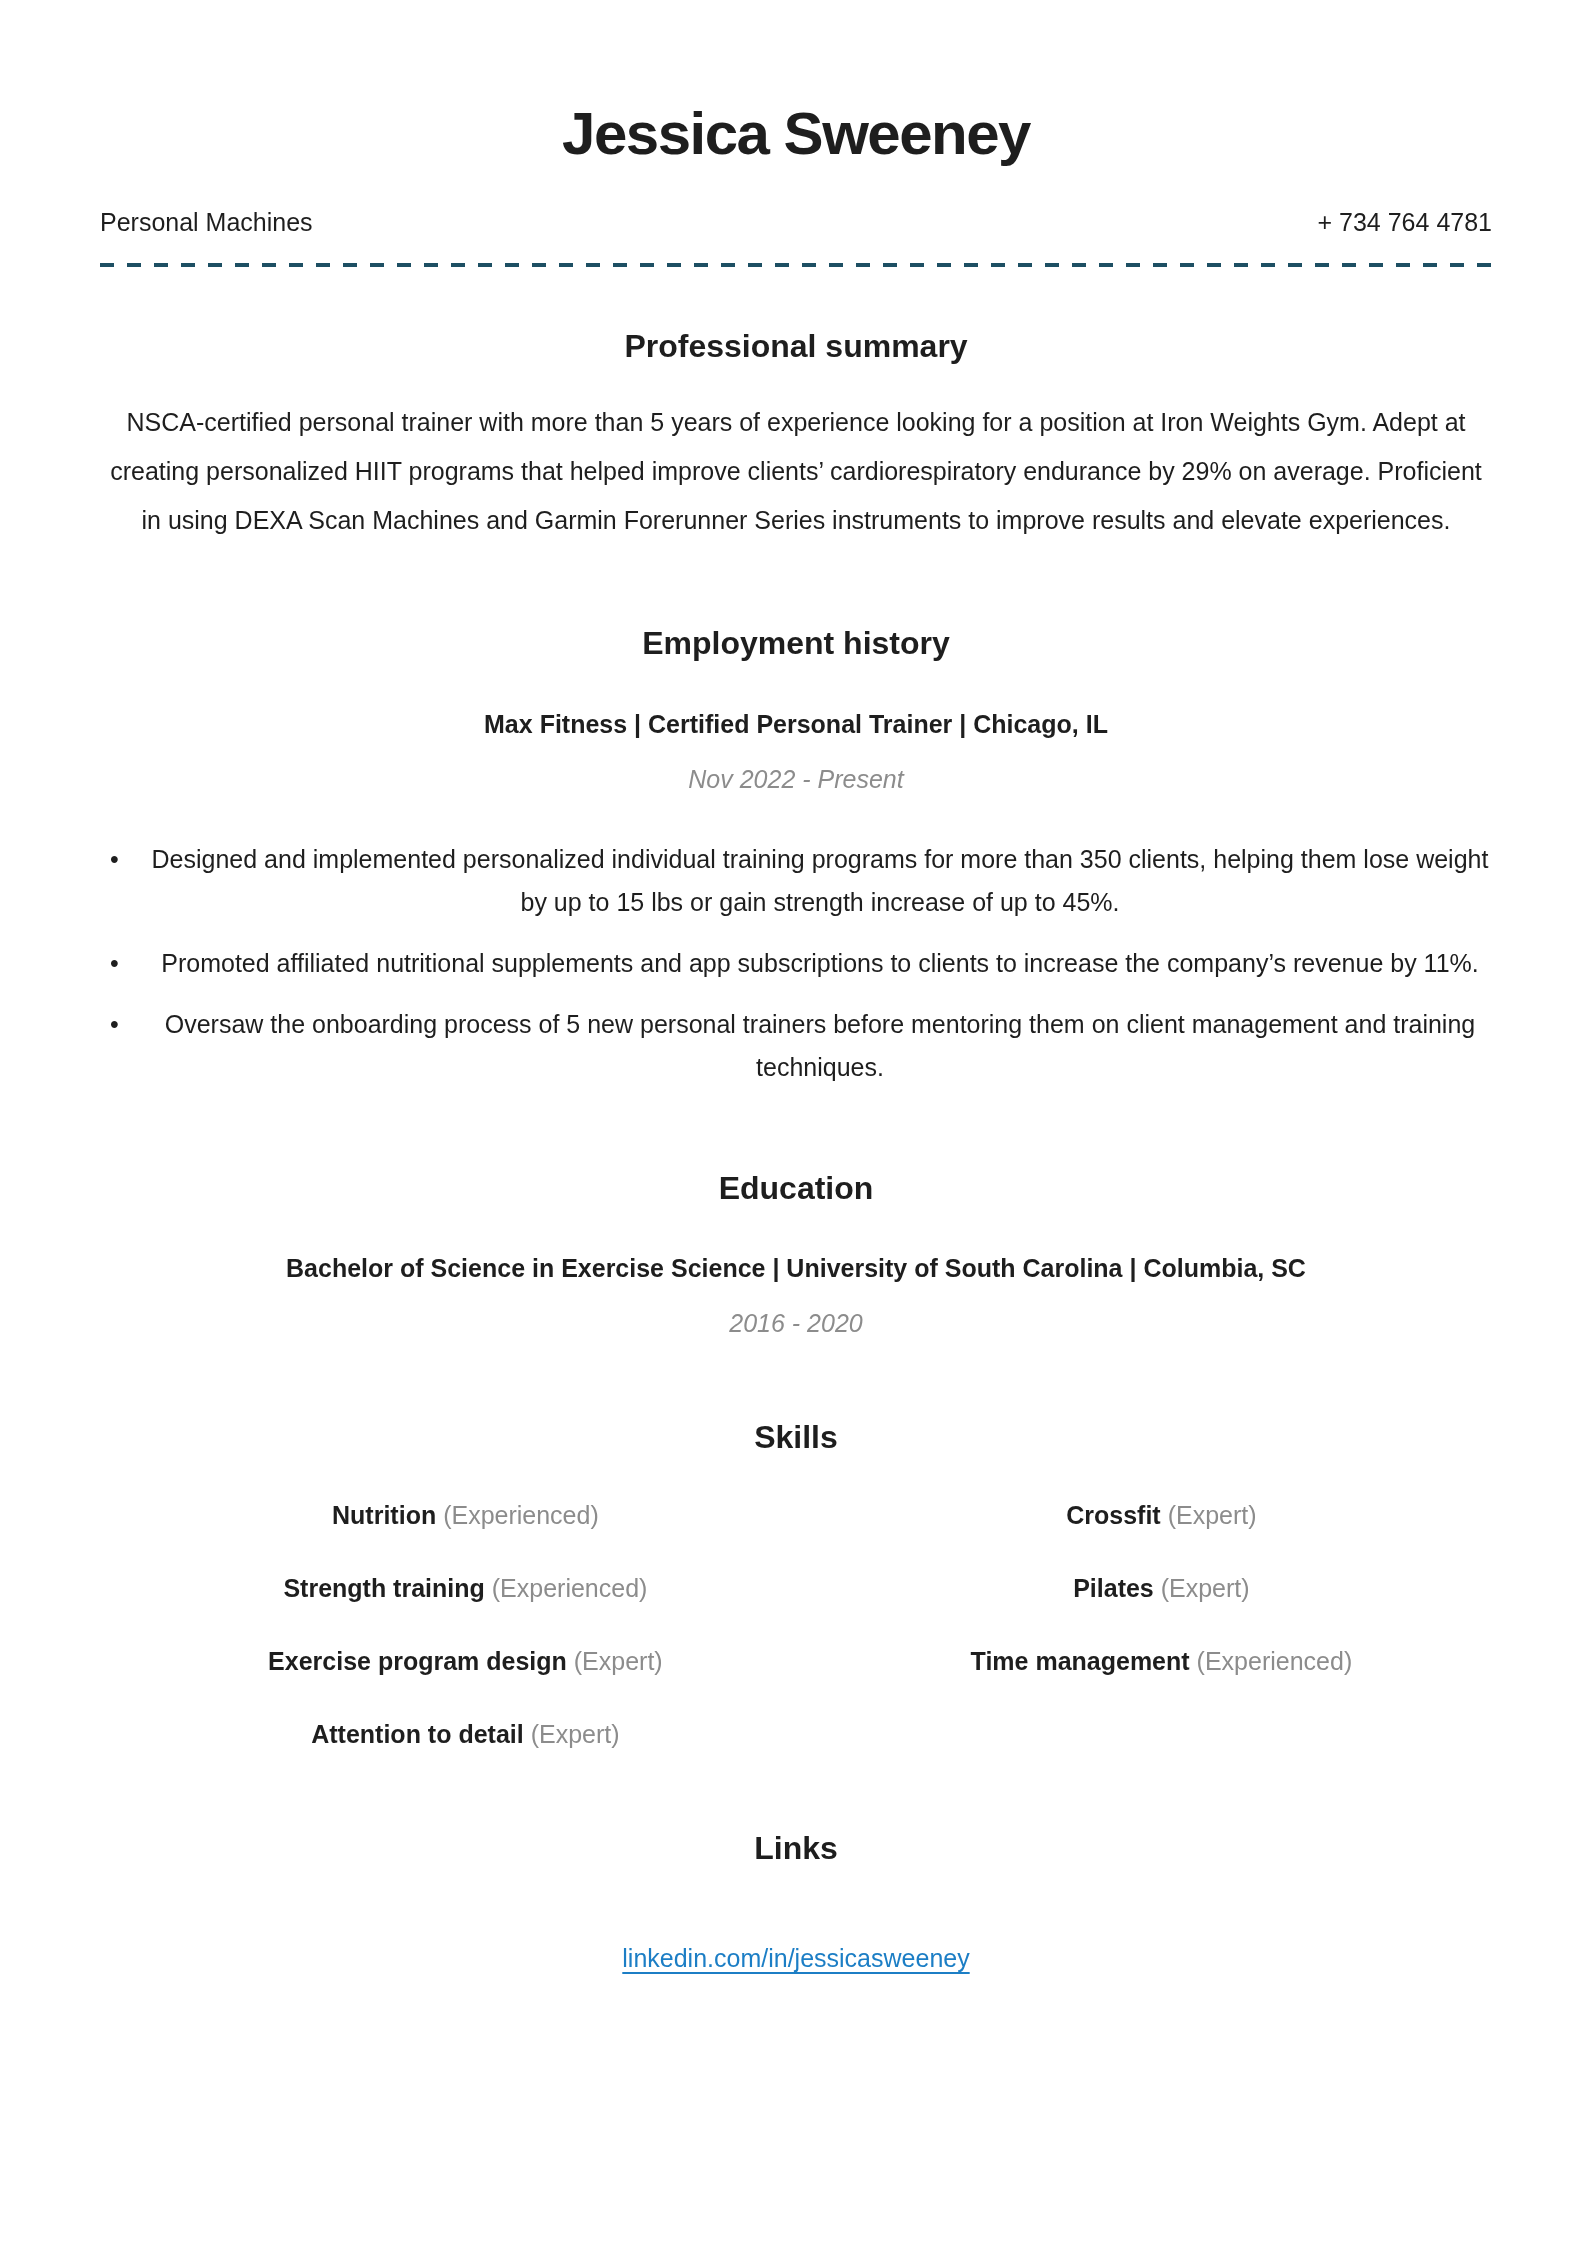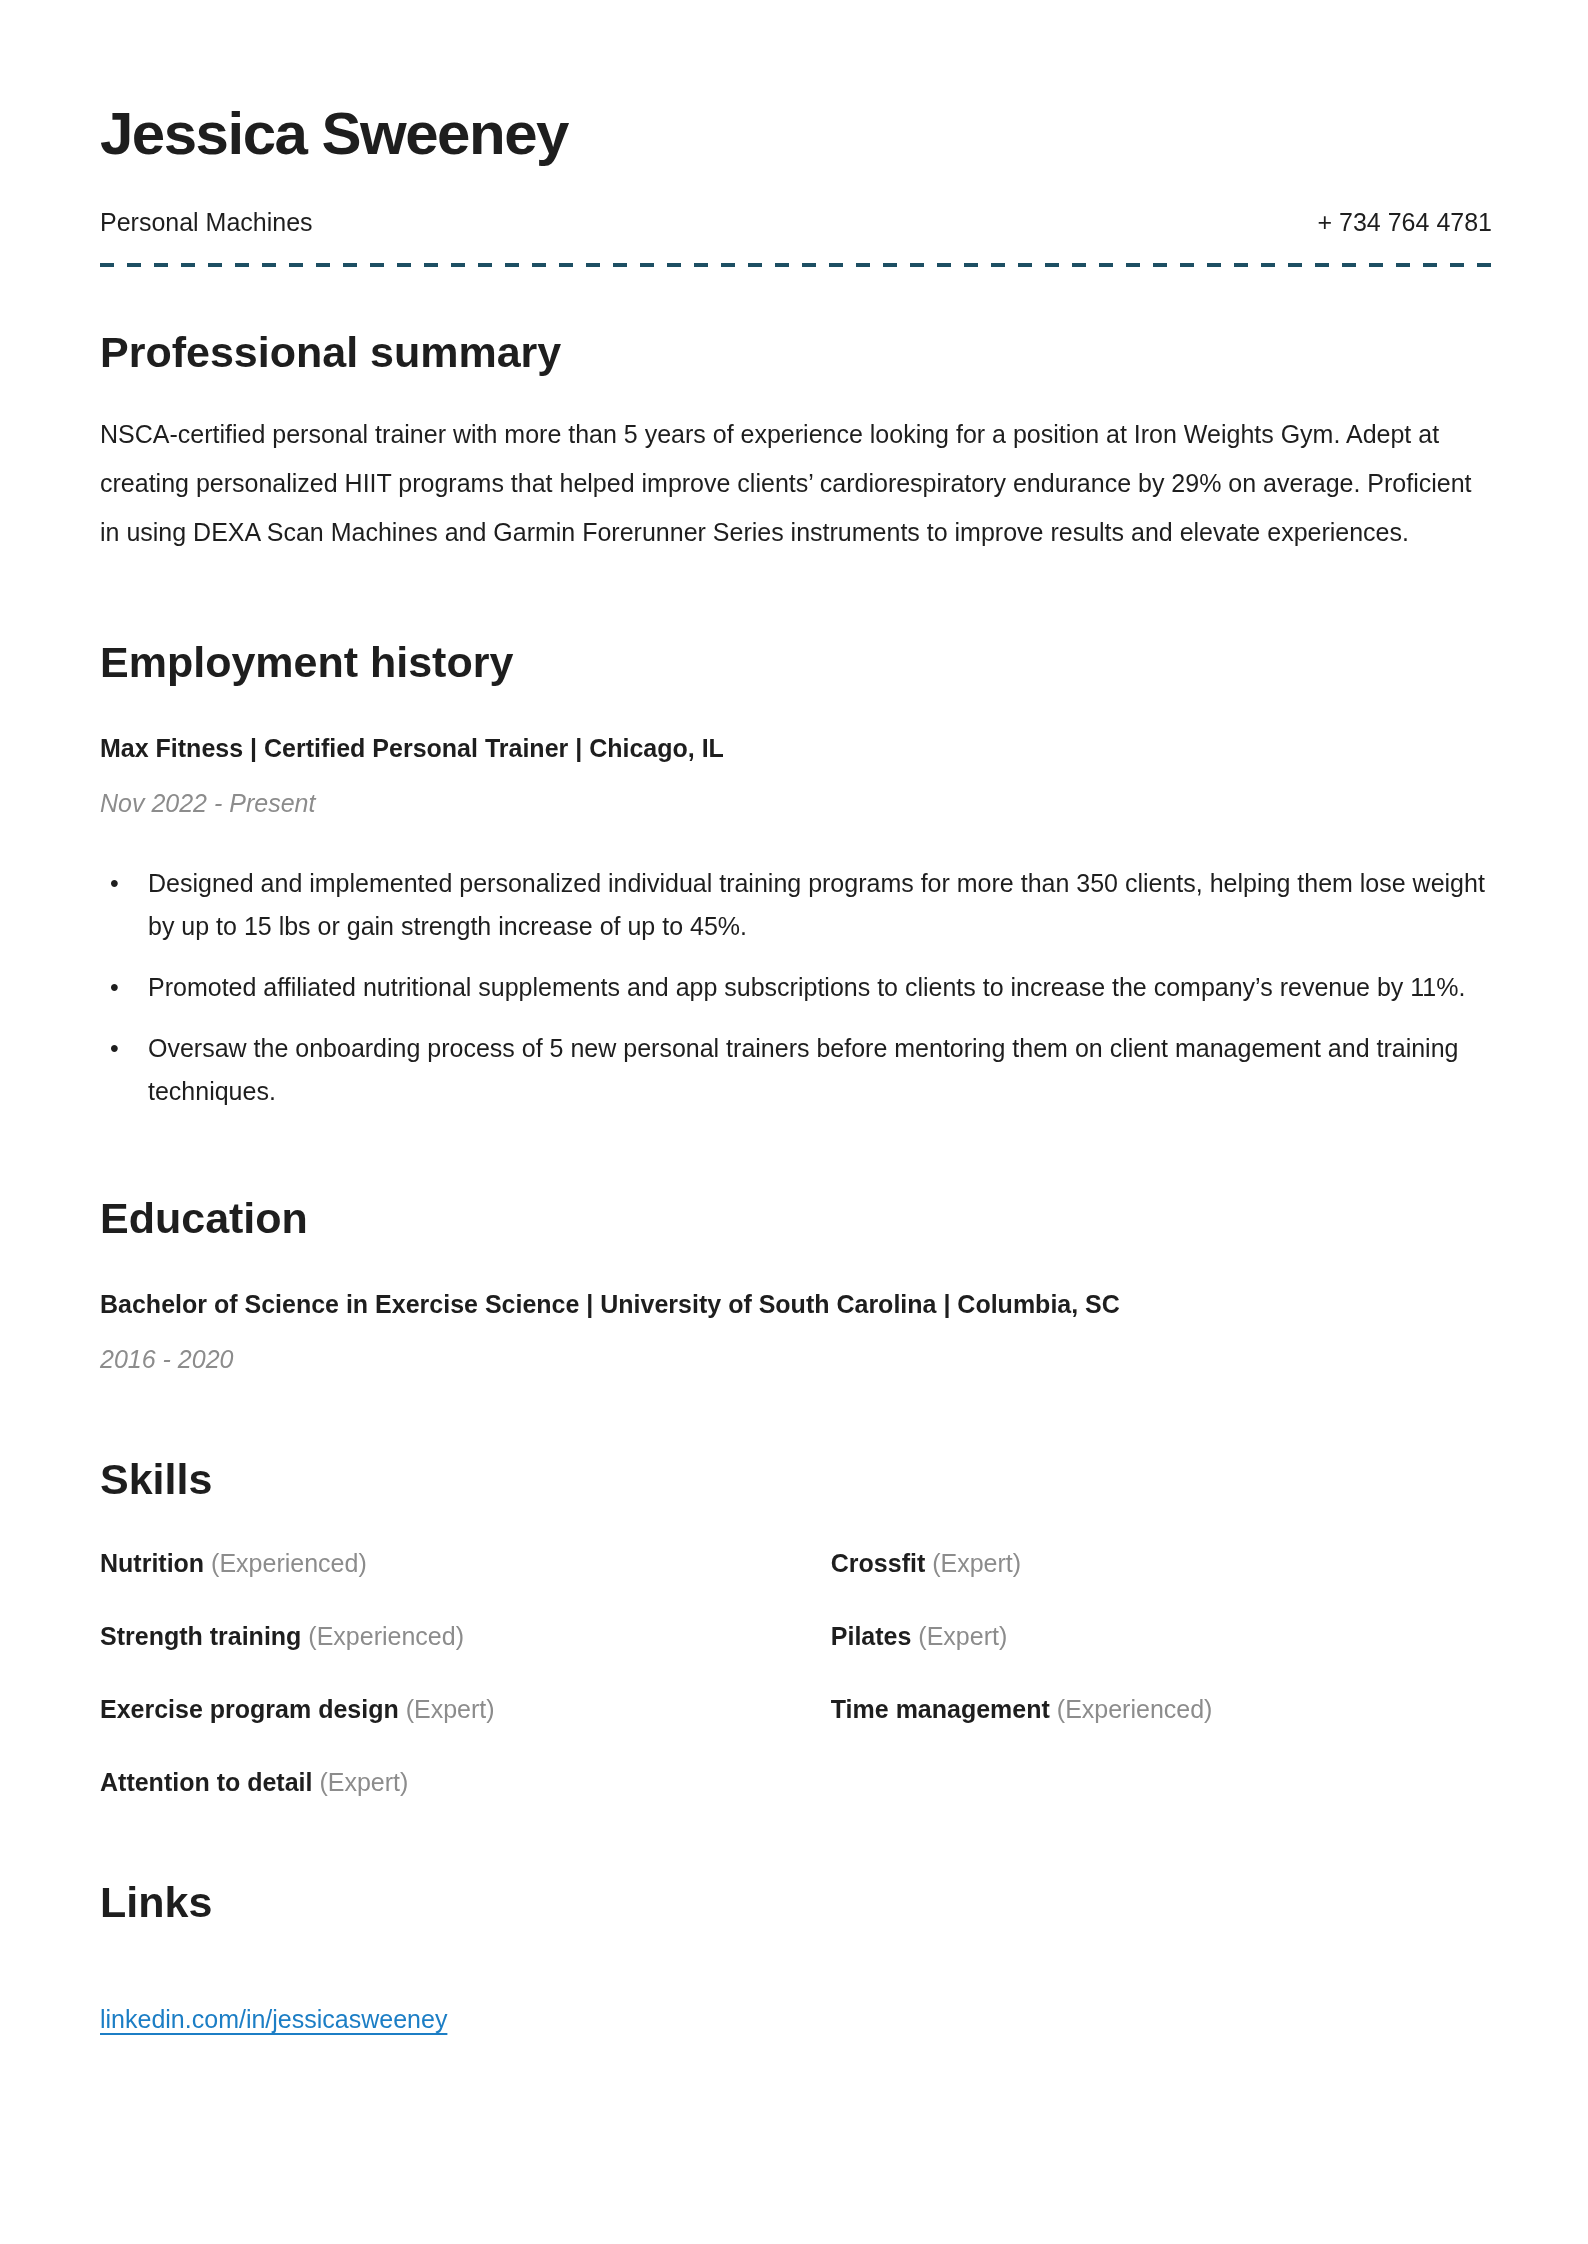--- a/index.html
+++ b/index.html
@@ -12,20 +12,21 @@
   html,body{margin:0;padding:0;background:var(--page-bg);}
   .page{
     width:1588px;
     height:2244px;
     box-sizing:border-box;
     background:var(--page-bg);
     padding:104px 96px 0 100px;
     font-family:"Liberation Sans","DejaVu Sans",sans-serif;
     color:var(--text);
     overflow:hidden;
+    text-align:center;
   }
   h1{
     font-size:60px;
     line-height:1;
     margin:0 0 44px 0;
     letter-spacing:-1.5px;
     font-weight:bold;
     color:var(--text);
   }
   .contact-row{
@@ -38,21 +39,21 @@
   .muted-italic{
     color:var(--muted);
     font-style:italic;
   }
   .divider{
     margin-top:22px;
     height:4px;
     background:repeating-linear-gradient(90deg,var(--divider) 0 14px,transparent 14px 27px);
   }
   section h2{
-    font-size:43px;
+    font-size:32px;
     line-height:1.1;
     margin:82px 0 34px 0;
     font-weight:bold;
     color:var(--text);
   }
   section.first h2{margin-top:62px;}
   .body-text{
     font-size:25px;
     line-height:1.95;
     margin:0;

